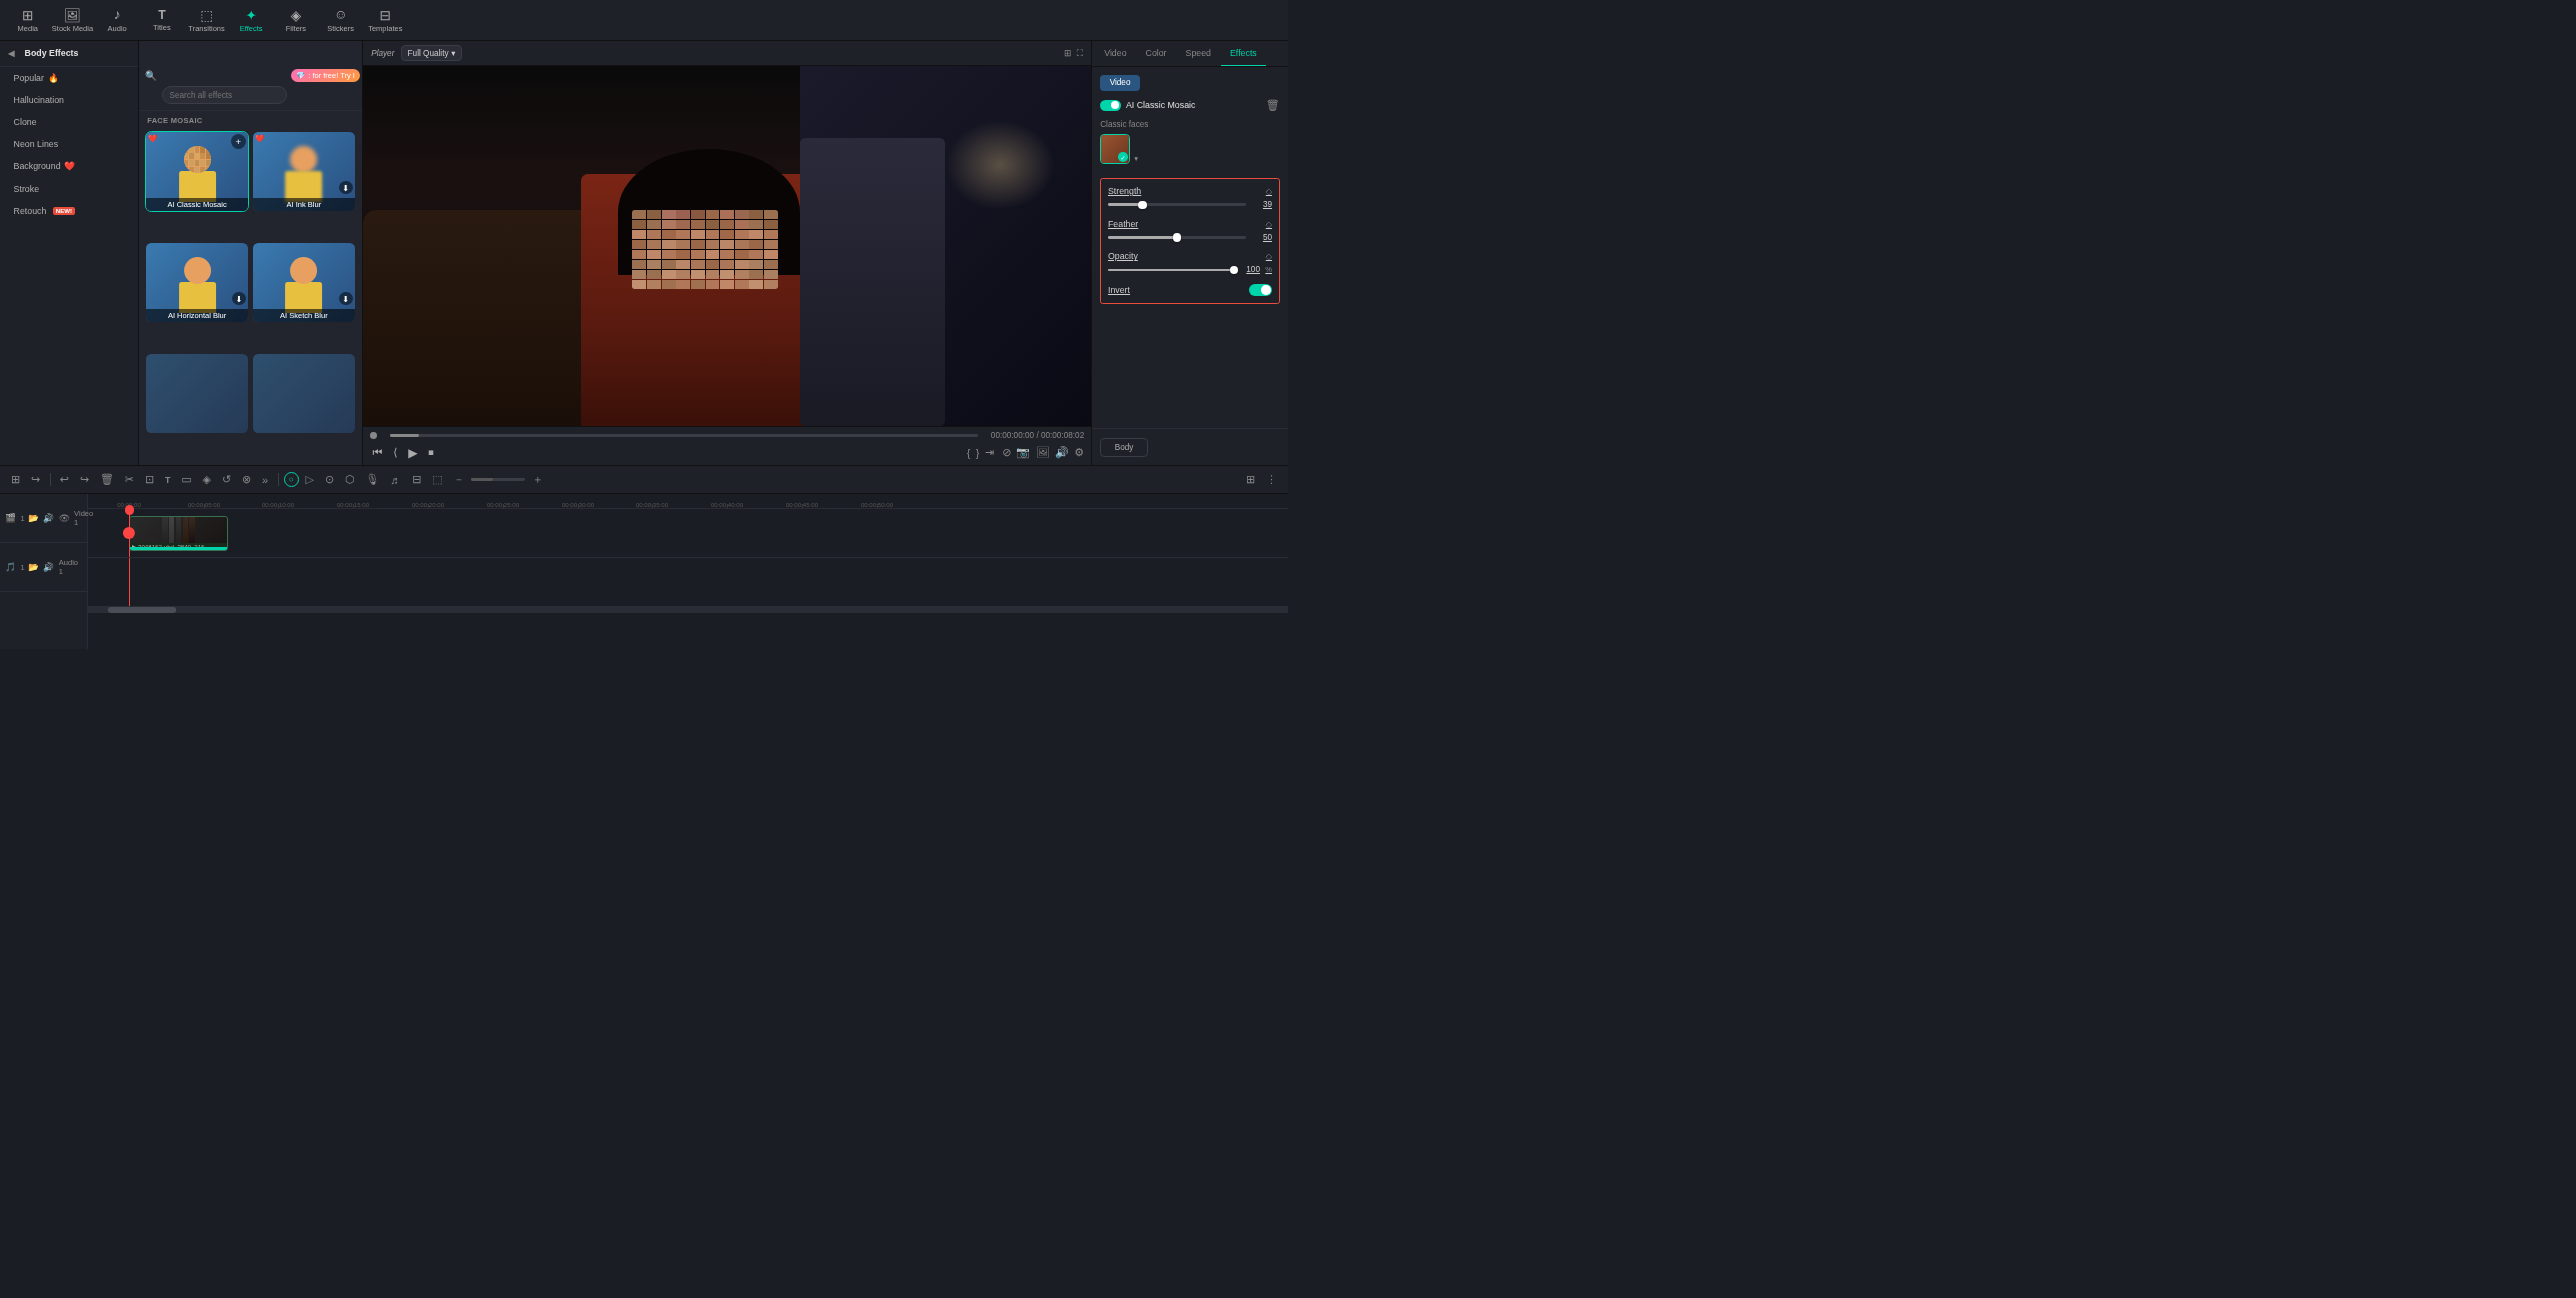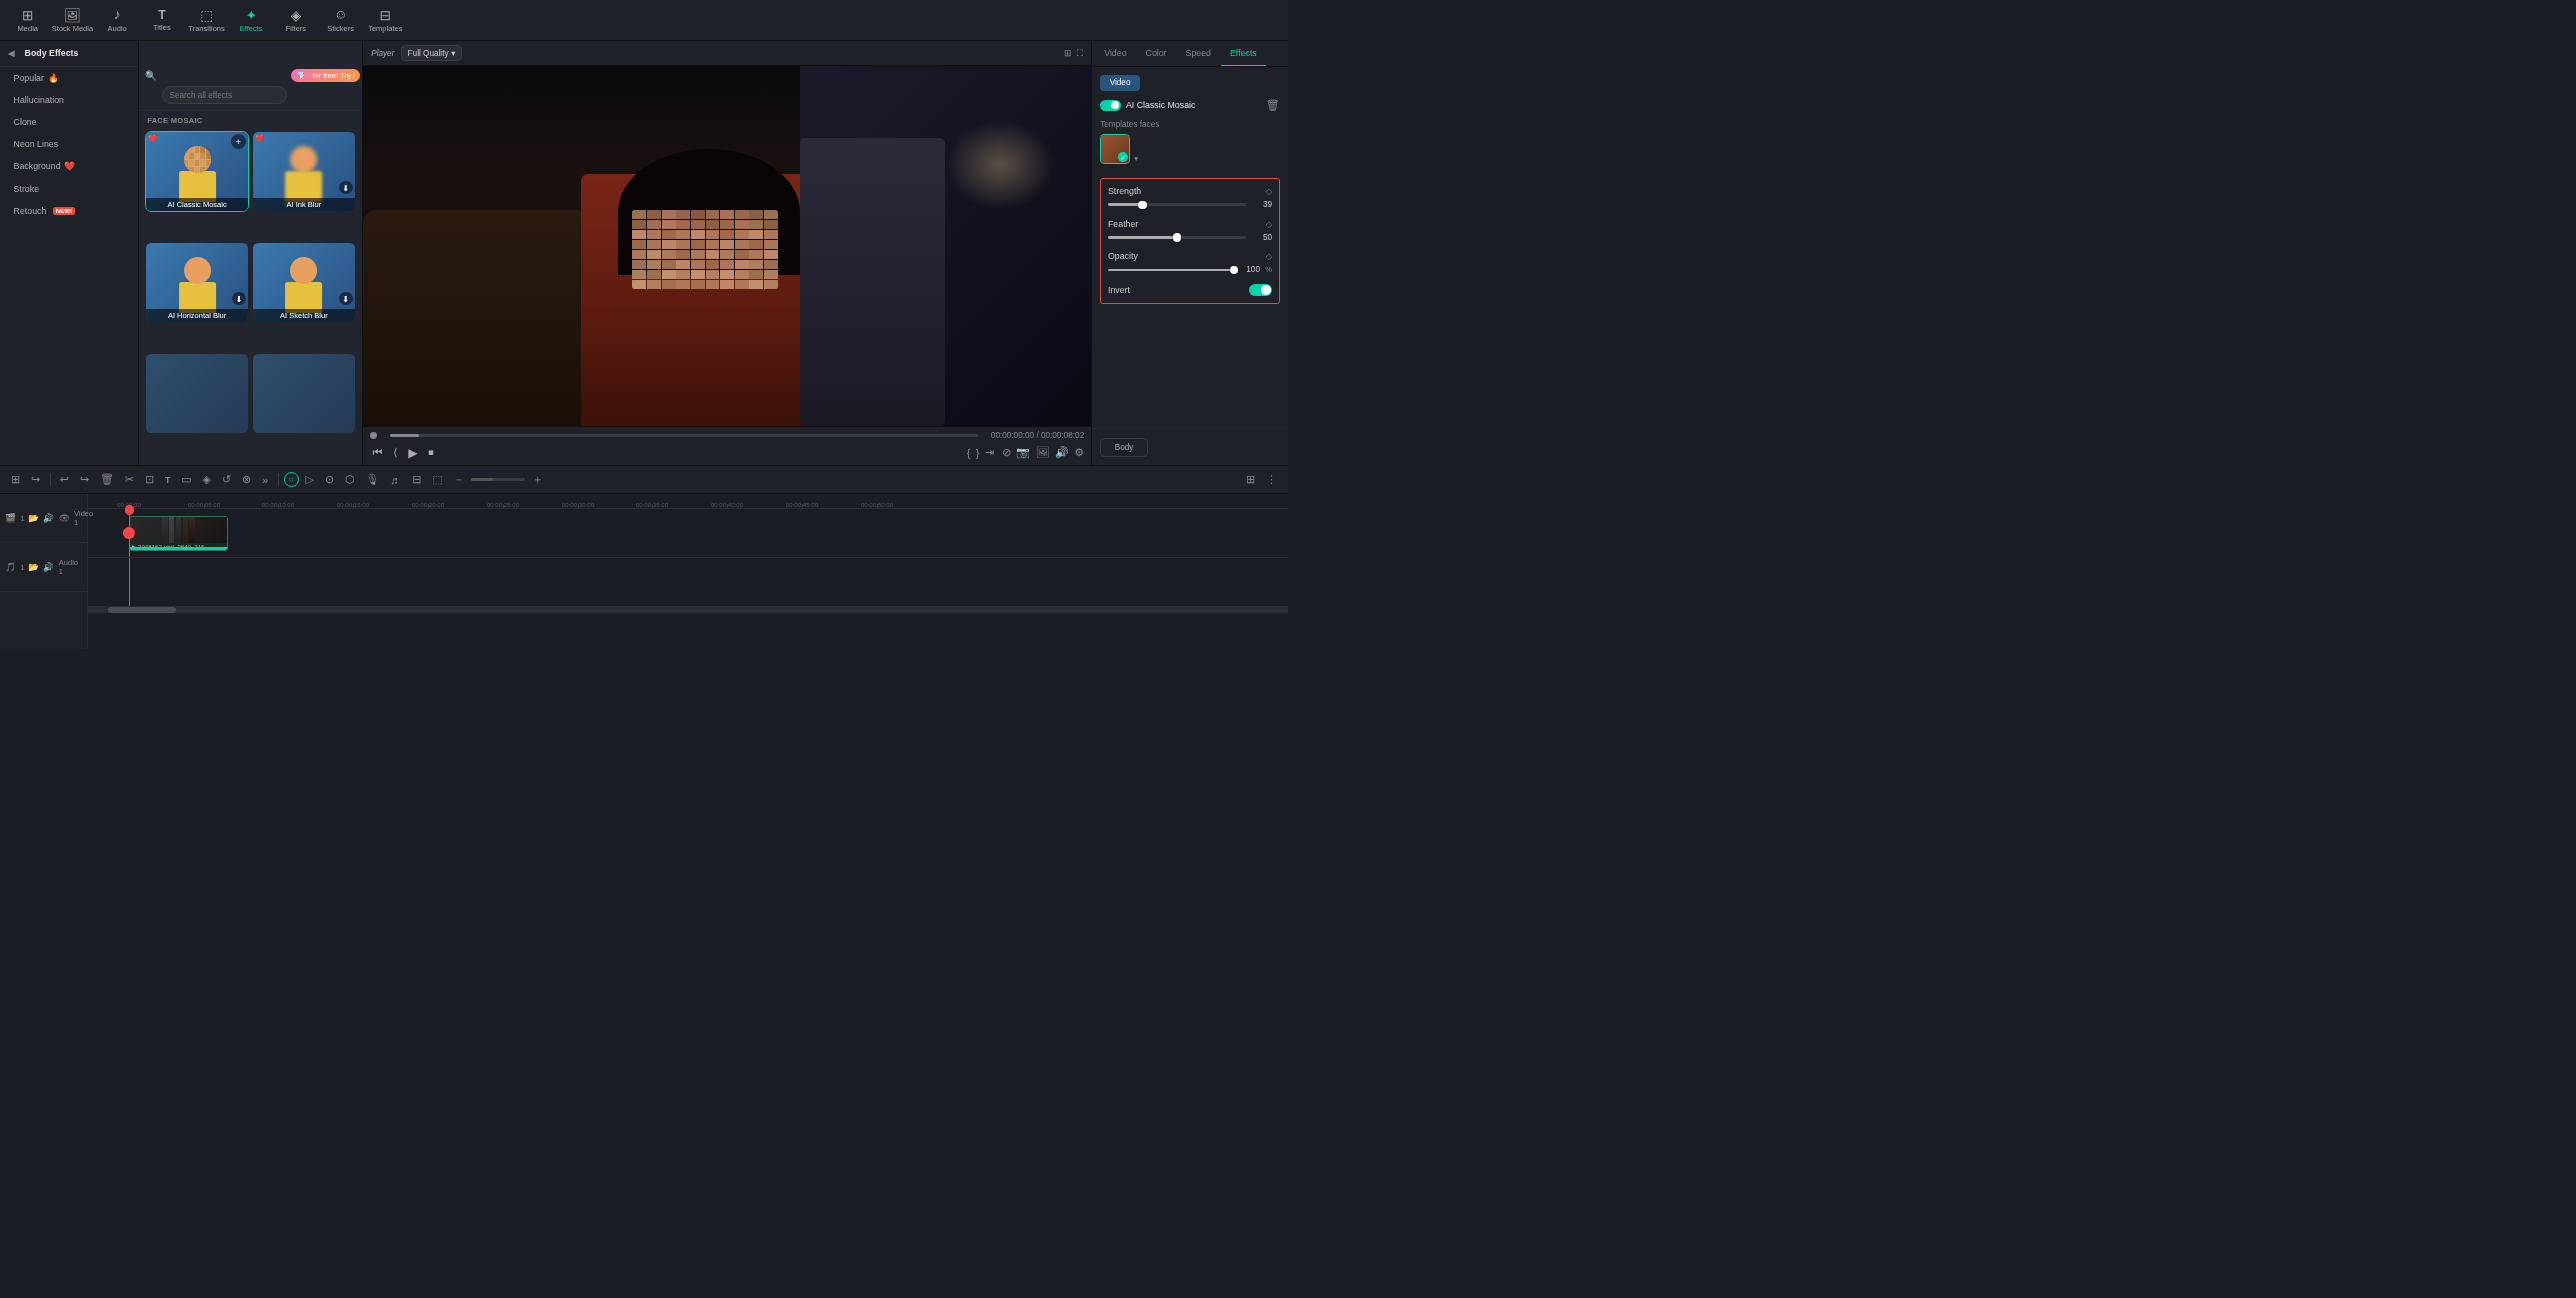--- a/index.html
+++ b/index.html
@@ -445,20 +445,21 @@
       font-size: 6.1px;
       color: #fff;
     }
 
     
     .highlighted-section {
       border: 1.4px solid #e74c3c;
       border-radius: 2.7px;
       padding: 6.8px;
       margin-top: 14px;
+      text-decoration: underline;
     }
 
     .param-row {
       margin-bottom: 9.5px;
     }
     .param-header {
       display: flex;
       align-items: center;
       justify-content: space-between;
       margin-bottom: 4.1px;
@@ -1077,21 +1078,21 @@
 
       
       <div class="effect-header">
         <div class="effect-toggle"></div>
         <span class="effect-name">AI Classic Mosaic</span>
         <span class="effect-delete">🗑</span>
       </div>
 
       
       <div class="face-area">
-        <div class="detected-faces-label">Templates faces</div>
+        <div class="detected-faces-label">Classic faces</div>
         <div style="display:flex;gap:4.1px;align-items:flex-start;">
           <div class="face-thumbnail">
             <div class="face-thumb-inner" style="background:linear-gradient(135deg, #9a5530, #6a3520);">
             </div>
             <div class="face-check">✓</div>
           </div>
           <div style="display:flex;align-items:flex-end;height:30px;padding-bottom:1.4px;">
             <span style="color:#888;font-size:7.5px;">▾</span>
           </div>
         </div>

